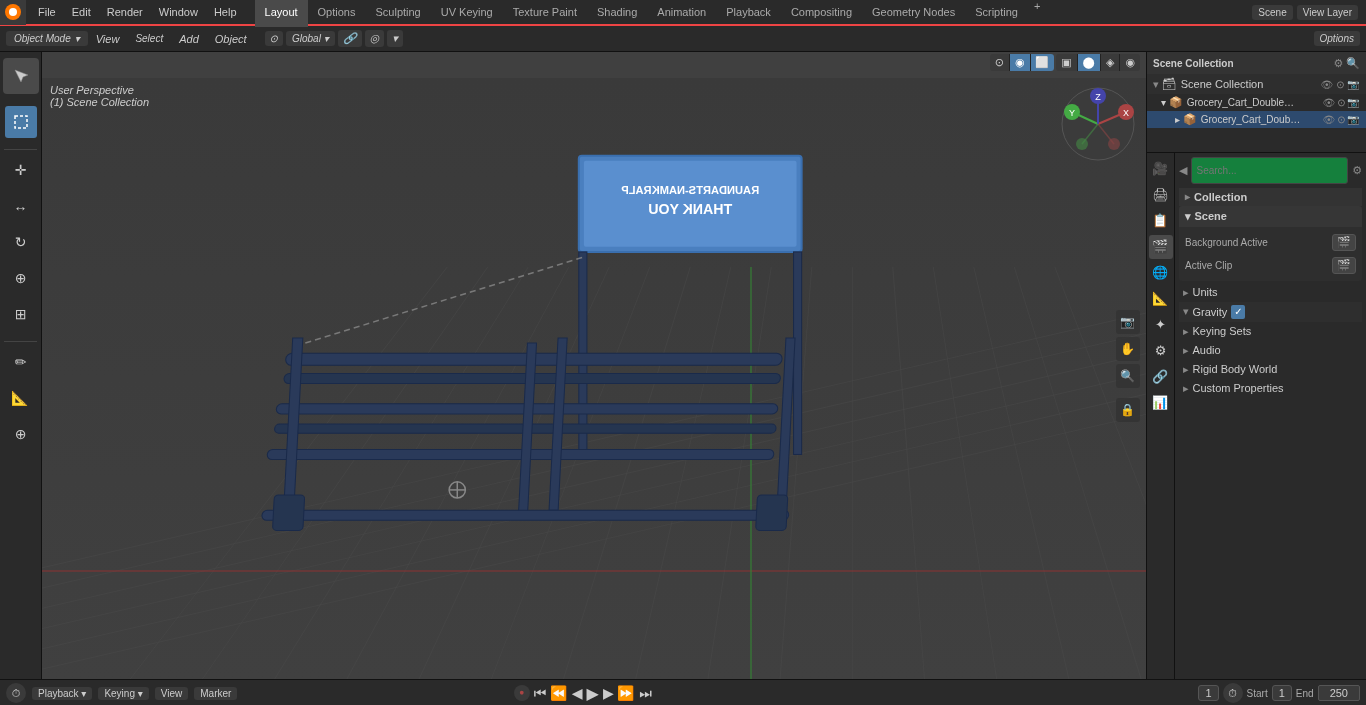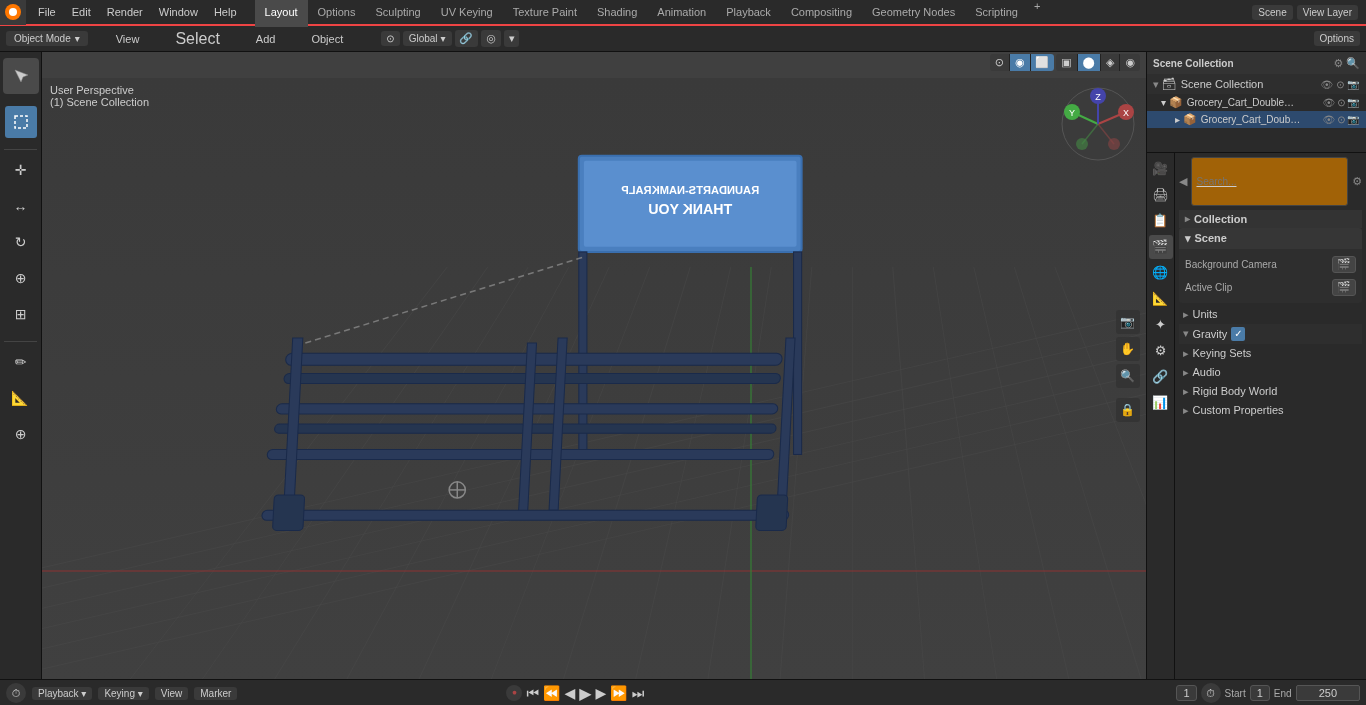--- a/index.html
+++ b/index.html
@@ -114,20 +114,21 @@
     }
 
     
     .vp-overlay-tl {
       position: absolute;
       top: 32px;
       left: 8px;
       color: #ccc;
       font-size: 11px;
       z-index: 5;
+      font-style: italic;
     }
 
     
     #nav-gizmo {
       position: absolute;
       top: 32px;
       right: 8px;
       width: 80px;
       height: 80px;
       z-index: 10;
@@ -379,27 +380,27 @@
     <div class="workspace-tab">Scripting</div>
     <div class="workspace-tab-add">+</div>
   </div>
 
   <div class="top-right-icons">
     <div class="icon-btn">Scene</div>
     <div class="icon-btn">View Layer</div>
   </div>
 </div>
 
-<div style="height:26px; background:#2a2a2a; border-bottom:1px solid #111; display:flex; align-items:center; padding:0 6px; gap:20px;">
+<div style="height:26px; background:#2a2a2a; border-bottom:1px solid #111; display:flex; align-items:center; padding:0 6px; gap:0;font-style:italic;">
   <div style="background:#3a3a3a; border-radius:3px; padding:2px 8px; cursor:pointer; font-size:10px; color:#ccc; display:flex; gap:4px; align-items:center;">
     <span>Object Mode</span>
     <span>▾</span>
   </div>
   <div class="menu-item" style="font-size:11px;">View</div>
-  <div class="menu-item" style="font-size:16px;">Select</div>
+  <div class="menu-item" style="font-size:10px;">Select</div>
   <div class="menu-item" style="font-size:11px;">Add</div>
   <div class="menu-item" style="font-size:11px;">Object</div>
 
   <div style="margin-left: 10px; display:flex; gap:3px; align-items:center;">
 
     <div style="background:#3a3a3a; border-radius:3px; padding:2px 5px; cursor:pointer; font-size:10px; color:#ccc;">⊙</div>
     <div style="background:#3a3a3a; border-radius:3px; padding:2px 6px; cursor:pointer; font-size:10px; color:#ccc; display:flex; gap:3px;">
       <span>Global</span>
       <span>▾</span>
     </div>
@@ -636,39 +637,39 @@
         <div class="prop-icon">🔗</div>
         <div class="prop-icon">📊</div>
       </div>
 
       <div id="properties-content">
 
         <div style="display:flex; align-items:center; gap:4px; margin-bottom:4px;">
           <div style="display:flex; gap:2px;">
             <span style="font-size:11px; cursor:pointer; color:#888;">◀</span>
           </div>
-          <input type="text" style="flex: 1 1 0%; background: #a16207; border: 1px solid rgb(68, 68, 68); color: rgb(204, 204, 204); padding: 18px 4px; font-size: 10px; border-radius: 3px; text-decoration: underline;" placeholder="Search...">
+          <input type="text" style="flex: 1 1 0%; background: #15803d; border: 1px solid rgb(68, 68, 68); color: rgb(204, 204, 204); padding: 7px 4px; font-size: 10px; border-radius: 3px;" placeholder="Search...">
           <div style="cursor:pointer; font-size:11px; color:#888;">⚙</div>
         </div>
 
         <div class="collection-header">
           <span style="margin-right:4px; font-size:10px; color:#888;">▸</span>
           <span>Collection</span>
         </div>
 
         <div class="prop-section">
           <div class="prop-section-header">
             <span>▾</span>
             <span>Scene</span>
           </div>
           <div class="prop-section-body">
 
 
             <div class="prop-row">
-              <span class="prop-label">Background Camera</span>
+              <span class="prop-label">Background Active</span>
               <div style="display:flex; align-items:center; gap:3px; margin-left:auto;">
                 <div style="background:#444; border:1px solid #555; border-radius:3px; padding:1px 4px; font-size:11px; cursor:pointer; color:#ccc;">🎬</div>
               </div>
             </div>
 
             <div class="prop-row">
               <span class="prop-label">Active Clip</span>
               <div style="display:flex; align-items:center; gap:3px; margin-left:auto;">
                 <div style="background:#444; border:1px solid #555; border-radius:3px; padding:1px 4px; font-size:11px; cursor:pointer; color:#ccc;">🎬</div>
               </div>
@@ -754,19 +755,19 @@
     <div style="display:flex; align-items:center; gap:4px; margin-left:auto;">
       <div style="background:#3a3a3a; border:1px solid #555; border-radius:3px; padding:1px 6px; cursor:pointer;">
         <span>1</span>
       </div>
       <div style="font-size:11px; cursor:pointer; background:#3a3a3a; border-radius:50%; width:20px; height:20px; display:flex; align-items:center; justify-content:center;">⏱</div>
       <span style="color:#aaa; font-size:10px;">Start</span>
       <div style="background:#3a3a3a; border:1px solid #555; border-radius:3px; padding:1px 6px; cursor:pointer;">
         <span>1</span>
       </div>
       <span style="color:#aaa; font-size:10px;">End</span>
-      <div style="background:#3a3a3a; border:1px solid #555; border-radius:2px; padding:1px 22px; cursor:pointer;">
+      <div style="background:#3a3a3a; border:1px solid #555; border-radius:2px; padding:1px 11px; cursor:pointer;">
         <span>250</span>
       </div>
     </div>
   </div>
 
 </div>
 
 </body></html>

